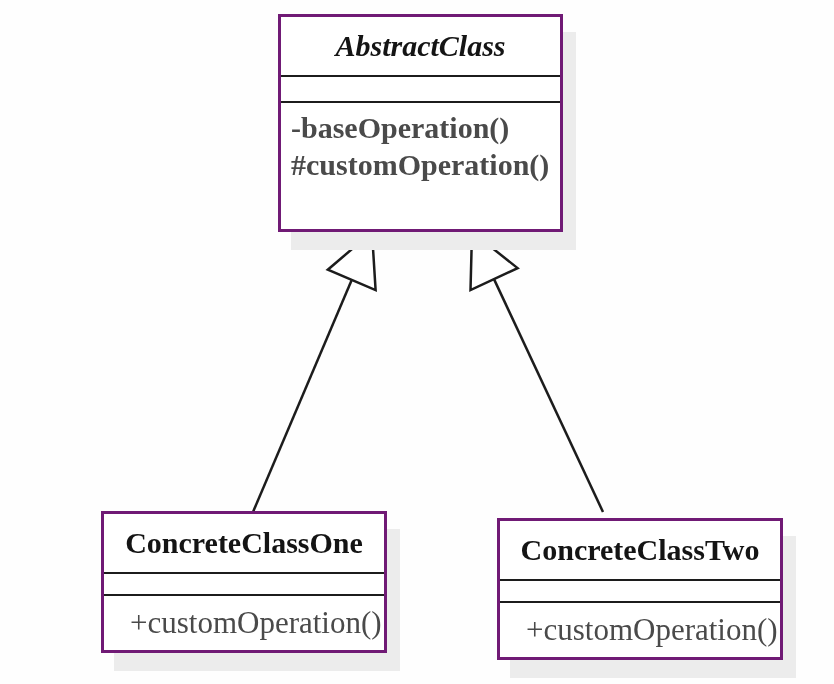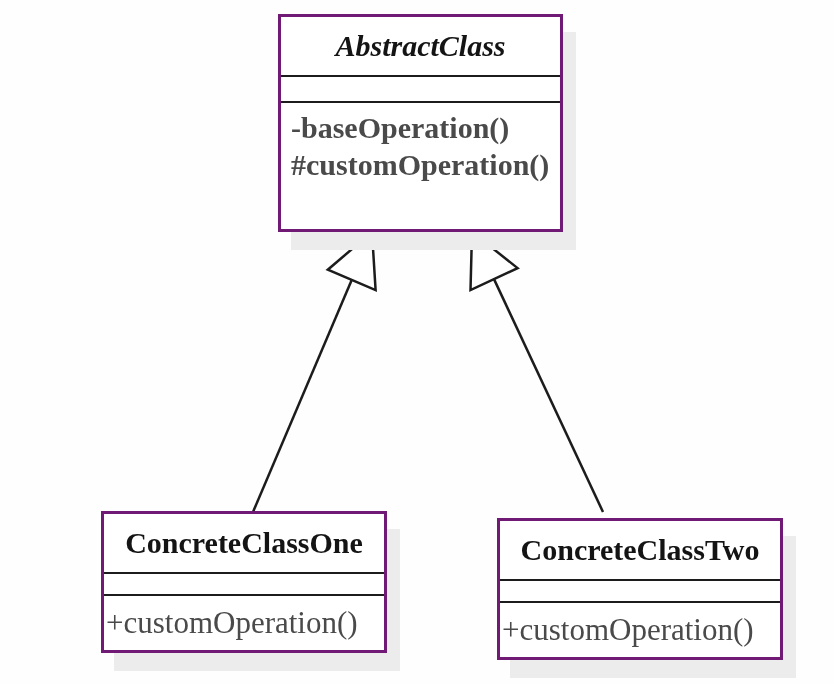--- a/index.html
+++ b/index.html
@@ -67,21 +67,21 @@
     top: 511px;
     width: 286px;
     height: 142px;
   }
   #box-one { left: 92px; margin-left: 9px; }
   #box-two { left: 497px; margin-top: 7px; }
   .concrete .title { height: 58px; }
   .concrete .attrs { height: 20px; }
   .concrete .methods {
     font-size: 31px;
-    padding-left: 2px;
+    padding-left: 26px;
     display: flex;
     align-items: center;
   }
 </style>
 </head>
 <body>
 
 <div class="canvas">
 
   <svg class="connectors" viewBox="0 0 834 684" xmlns="http://www.w3.org/2000/svg">

